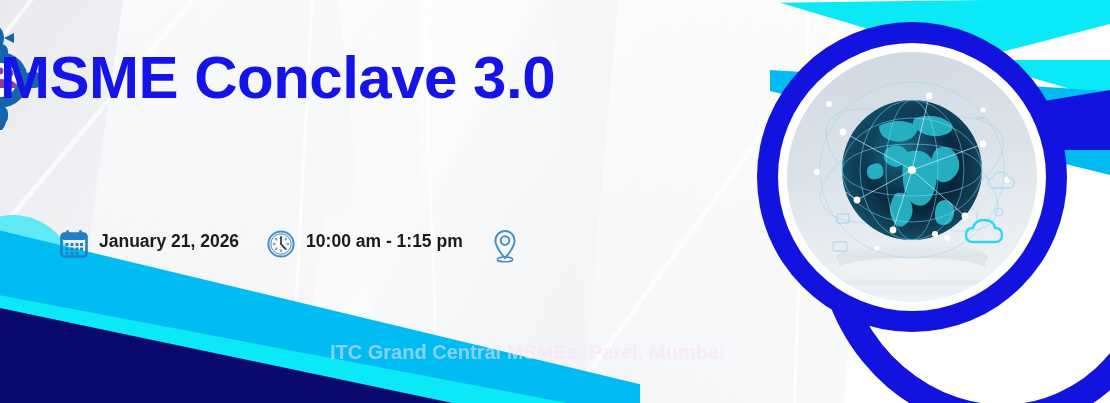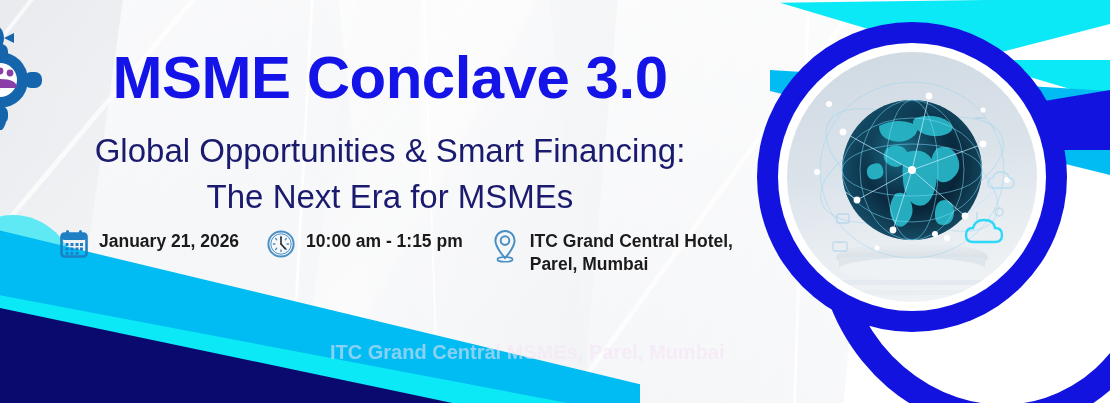--- a/index.html
+++ b/index.html
@@ -100,21 +100,21 @@
   }
   .globe-img{
     width:250px;height:250px;border-radius:50%;
     overflow:hidden;position:relative;
     background:linear-gradient(170deg,#cfd9e2 0%,#dbe3ea 45%,#e8edf1 70%,#f2f5f7 100%);
   }
 
   
   .title{
     position:absolute;left:0;right:330px;top:48px;
-    text-align:center;
+    text-align:left;
     color:#1414e8;
     font-size:60px;font-weight:bold;
     letter-spacing:-.5px;
     line-height:1;
     white-space:nowrap;
   }
   .subtitle{
     position:absolute;left:0;right:330px;top:128px;
     text-align:center;
     color:#1a1a6e;
@@ -291,24 +291,20 @@
           </g>
         </svg>
       </div>
     </div>
   </div>
 
   <div class="ghost">ITC Grand Central MSMEs, Parel, Mumbai</div>
 
   <div class="title">MSME Conclave 3.0</div>
 
-  <div class="subtitle">
-    <div>Global Opportunities &amp; Smart Financing:</div>
-    <div>The Next Era for MSMEs</div>
-  </div>
 
   <div class="info-row">
 
     <div class="info-item">
       <span class="info-ico">
         <svg width="32" height="32" viewBox="0 0 32 32">
           <rect x="3.5" y="5.5" width="25" height="23" rx="3" fill="none" stroke="#1f7fc4" stroke-width="2.6"></rect>
           <rect x="3.5" y="5.5" width="25" height="6.5" rx="3" fill="#1f7fc4"></rect>
           <rect x="8" y="2" width="3" height="6" rx="1.5" fill="#1f7fc4"></rect>
           <rect x="21" y="2" width="3" height="6" rx="1.5" fill="#1f7fc4"></rect>
@@ -355,20 +351,16 @@
     </div>
 
     <div class="info-item">
       <span class="info-ico">
         <svg width="32" height="36" viewBox="0 0 32 36">
           <path d="M16 3 a9.6 9.6 0 0 1 9.6 9.6 c0 7.2 -9.6 17.4 -9.6 17.4 S6.4 19.8 6.4 12.6 A9.6 9.6 0 0 1 16 3 z" fill="none" stroke="#4a90c4" stroke-width="2"></path>
           <circle cx="16" cy="12.6" r="4.3" fill="none" stroke="#4a90c4" stroke-width="2"></circle>
           <ellipse cx="16" cy="31.4" rx="7.6" ry="2.4" fill="none" stroke="#4a90c4" stroke-width="1.6"></ellipse>
         </svg>
       </span>
-      <span class="info-text">
-        <span>ITC Grand Central Hotel,</span><br>
-        <span>Parel, Mumbai</span>
-      </span>
     </div>
 
   </div>
 </div>
 
 </body></html>

